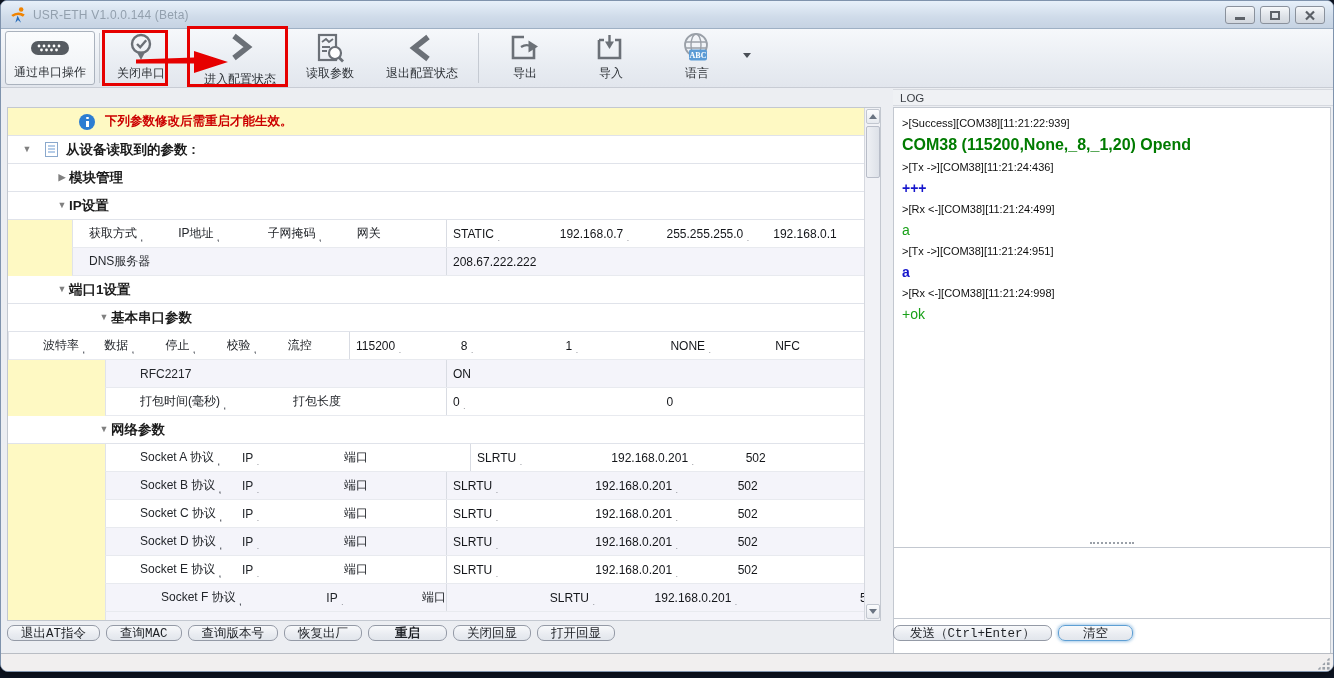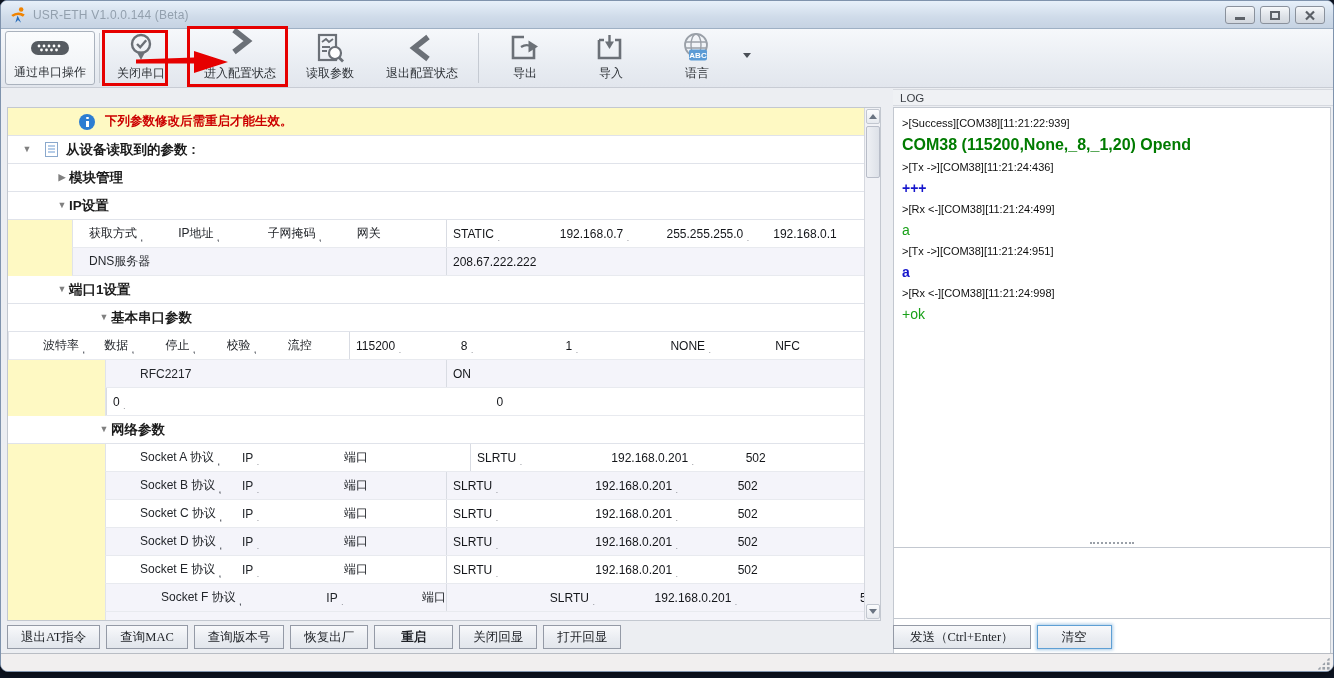--- a/index.html
+++ b/index.html
@@ -19,22 +19,22 @@
   .win-controls { position:absolute; right:8px; top:5px; display:flex; gap:5px; }
   .win-btn { width:30px; height:18px; border:1px solid #8a919c; border-radius:3px;
              background:linear-gradient(#f6f8fa,#dfe3e9 55%,#d2d7de); display:flex; align-items:center; justify-content:center; cursor:default; }
   .glyph-min { width:10px; height:3px; background:#5d6269; margin-top:6px; }
   .glyph-max { width:10px; height:9px; border:2px solid #5d6269; }
 
   
   .toolbar { position:absolute; left:0; top:28px; right:0; height:59px;
              background:linear-gradient(#f6f8fb,#e7ebf1 70%,#e2e6ed);
              border-bottom:1px solid #c8ccd4; display:flex; align-items:center; }
-  .tb-btn { display:flex; flex-direction:column; align-items:center; justify-content:flex-end;
-            height:54px; padding-bottom:3px; color:#2e3237; font-size:12px; cursor:default; }
+  .tb-btn { display:flex; flex-direction:column; align-items:center; 
+            height:54px; padding-bottom:3px; color:#2e3237; font-size:12px; cursor:default;font-family:Liberation Serif, serif; }
   .tb-btn .tbicon { height:34px; display:flex; align-items:center; justify-content:center; }
   .tb-btn.bordered { border:1px solid #aab2bd; border-radius:3px; background:linear-gradient(#fbfcfd,#eef1f5); margin-left:4px; width:90px; }
   .tb-sep { width:1px; height:50px; background:#c5cad2; margin:0 4px; }
   .w62{width:62px;} .w96{width:96px;} .w72{width:72px;} .w64{width:64px;}
   .ml20{margin-left:20px;gap:8px;} .ml6{margin-left:6px;} .ml8{margin-left:8px;} .ml10{margin-left:10px;} .ml22{margin-left:22px;}
   .caret-down { width:0; height:0; border-left:4px solid transparent; border-right:4px solid transparent;
                 border-top:5px solid #4a4f56; margin-left:14px; margin-top:-6px; }
 
   
   .anno-box { position:absolute; border:3px solid #e60000; z-index:40; pointer-events:none; }
@@ -97,23 +97,23 @@
   .h-splitter { position:absolute; left:892px; top:538px; width:438px; height:8px; display:flex; align-items:center; justify-content:center; }
   .grip-dots { width:44px; border-top:2px dotted #9aa0a8; }
 
   .send-input { position:absolute; left:892px; top:546px; width:438px; height:72px;
                 border:1px solid #c3c8d0; background:#fff; resize:none; outline:none;
                 font-family:"Liberation Sans",sans-serif; font-size:12px; }
 
   
   .btn-row { position:absolute; top:624px; display:flex; gap:6px; }
   .br-left { left:6px; } .br-right { left:892px; }
-  .ui-btn { height:24px; padding:0 13px; font-size:12.5px; color:#1d2025;
-            background:linear-gradient(#f8f9fb,#e9ecf1 60%,#e2e6ec); border:1px solid #949aa6; border-radius:0;
-            display:flex; align-items:center; justify-content:center; cursor:default; font-family:Liberation Serif, serif; }
+  .ui-btn { height:16px; padding:0 13px; font-size:12.5px; color:#1d2025;
+            background:linear-gradient(#f8f9fb,#e9ecf1 60%,#e2e6ec); border:1px solid #949aa6; border-radius:7px;
+            display:flex; align-items:center; justify-content:center; cursor:default; font-family:Liberation Mono, monospace; }
   .ui-btn.bold { font-weight:bold; padding:0 26px; }
   .ui-btn.focused { border-color:#5e9fd4; box-shadow:0 0 3px 1px rgba(94,159,212,.55); padding:0 24px; }
 
   
   .statusbar { position:absolute; left:0; top:652px; right:0; height:20px;
                background:#f1efef; border-top:1px solid #b9bdc4; }
   .resize-grip { position:absolute; right:3px; bottom:3px; width:13px; height:13px;
      background-image:radial-gradient(circle 1.4px, #9aa0a8 1.3px, transparent 1.5px);
      background-size:4.5px 4.5px; clip-path:polygon(100% 0, 100% 100%, 0 100%); }
 </style>
@@ -337,20 +337,24 @@
         </div>
         <div class="prow alt" style="margin-left: 97px;">
           <div class="lcell" style="width: 340px; padding-left: 34px;">
             <span class="fld">RFC2217</span>
           </div>
           <div class="vcell">
             <span class="fld">ON</span>
           </div>
         </div>
         <div class="prow" style="margin-left: 97px;">
+          <div class="lcell" style="width: 340px; padding-left: 34px;">
+            <span class="fld">打包时间(毫秒)</span>
+            <span class="fld">打包长度</span>
+          </div>
           <div class="vcell">
             <span class="fld">0</span>
             <span class="fld">0</span>
           </div>
         </div>
       </div>
 
     <div class="secrow sec-l2">
       <span class="tree-arrow">▼</span>
       <span>网络参数</span>

